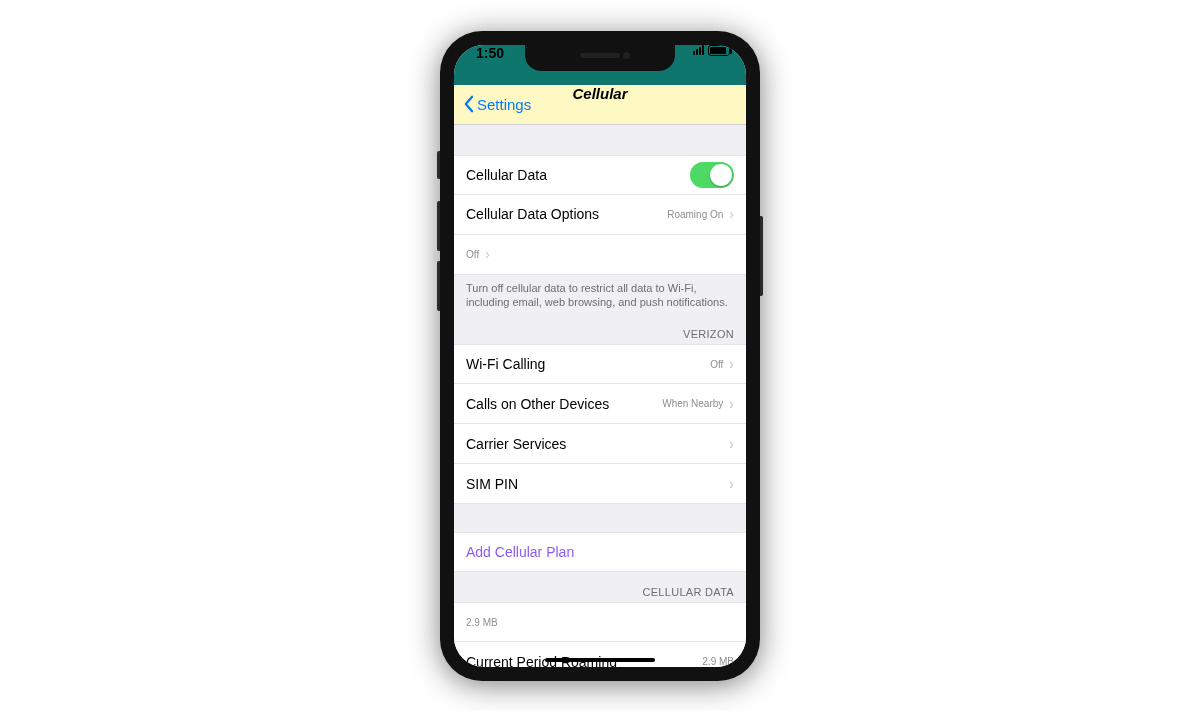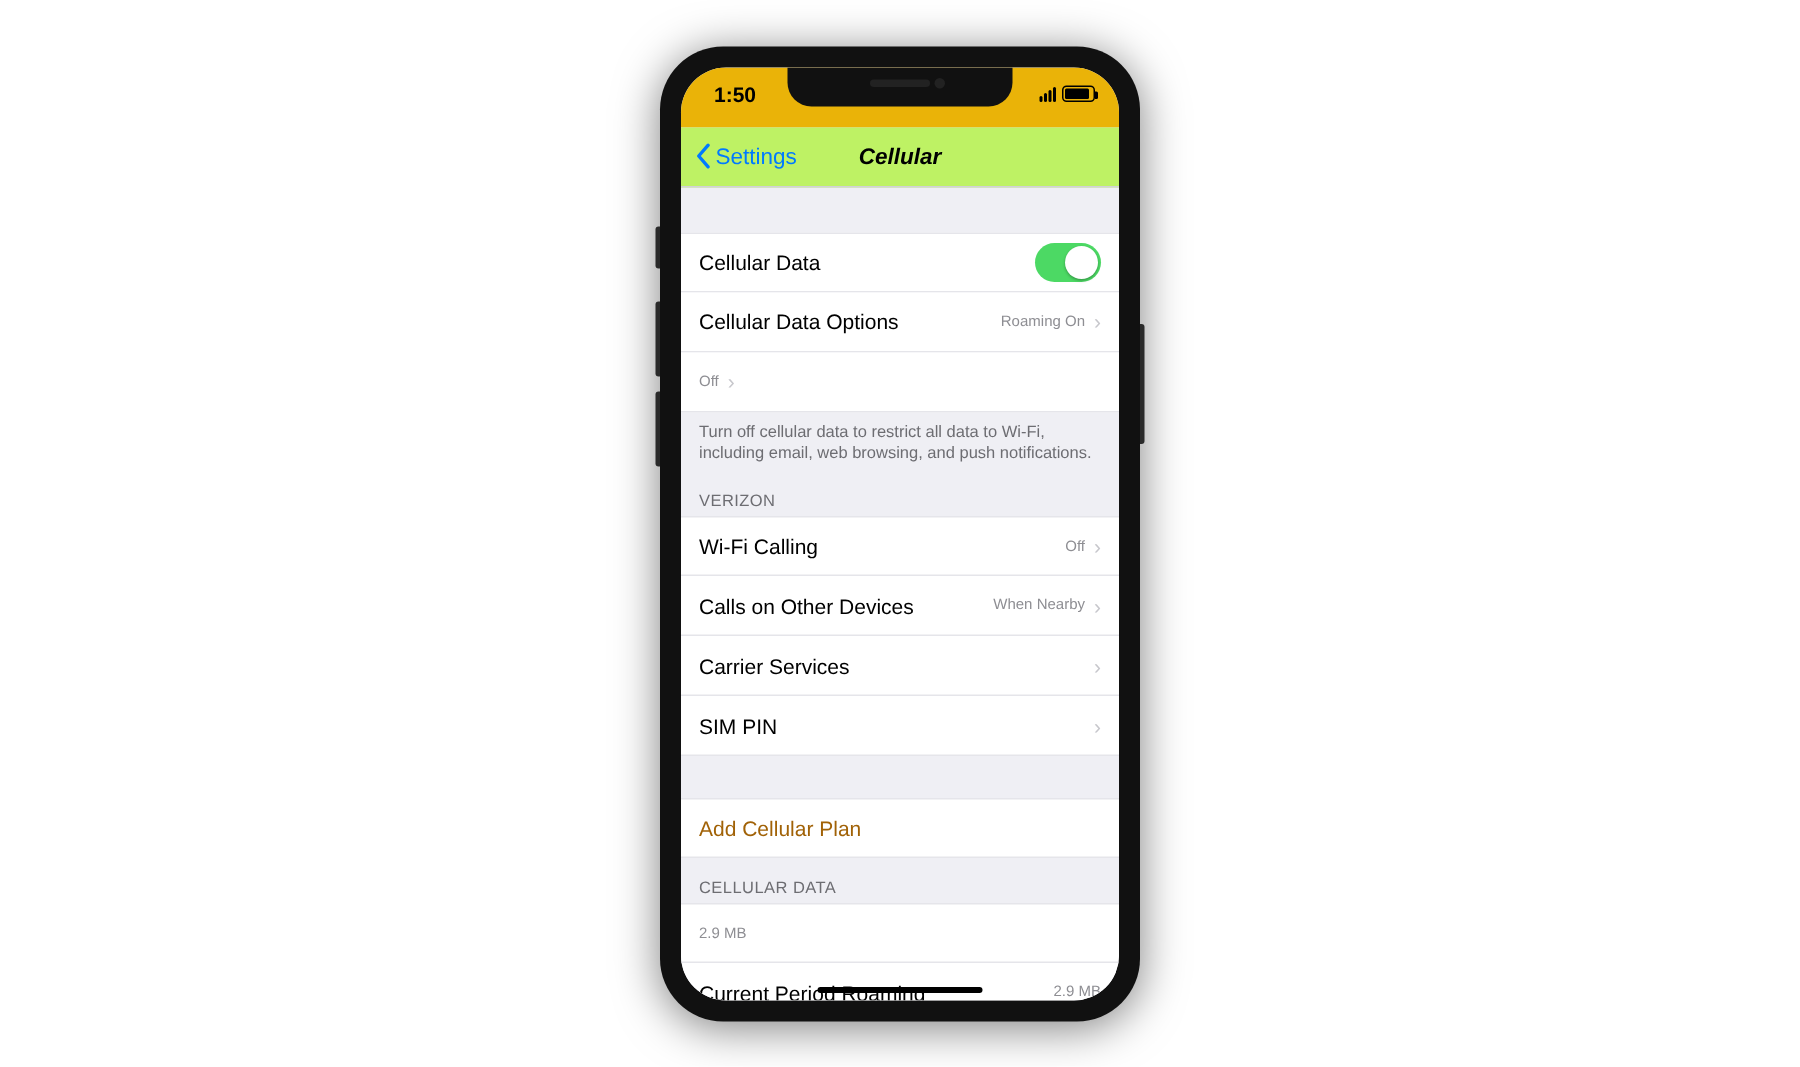--- a/index.html
+++ b/index.html
@@ -57,41 +57,40 @@
     content:"";
     position:absolute;
     top:7px; left:98px;
     width:7px; height:7px;
     background:#222;
     border-radius:50%;
   }
   .status-bar {
     height:40px;
     display:flex;
-    align-items:center;
+    align-items:flex-start;
     padding: 0 16px 4px 22px;
     font-size:14px;
     font-weight:600;
-    background:#eab308;
+    background:#0f766e;
   }
   .status-left { flex: 0 0 60px; }
   .status-right { flex:1; display:flex; justify-content:flex-end; align-items:center; gap:4px; }
   .signal-icon { display:inline-flex; align-items:flex-end; gap:1px; }
   .signal-icon span{ width:2px; background:#000; border-radius:1px; display:block; }
   .signal-icon span:nth-child(1){height:4px;} .signal-icon span:nth-child(2){height:6px;}
   .signal-icon span:nth-child(3){height:8px;} .signal-icon span:nth-child(4){height:10px;}
   .battery { width:22px; height:11px; border:1px solid #000; border-radius:3px; position:relative; }
   .battery::after{content:"";position:absolute;right:-3px;top:3px;width:2px;height:5px;background:#000;border-radius:0 1px 1px 0;}
   .battery .fill{position:absolute;left:1px;top:1px;bottom:1px;width:80%;background:#000;border-radius:1px;}
   .nav-bar {
     height:40px;
-    background:#bef264;
+    background:#fef9c3;
     border-bottom:1px solid #d1d1d6;
     display:flex;
-    align-items:center;
     position:relative;
     padding: 0 8px;
   }
   .back {
     display:flex; align-items:center;
     color:#007aff;
     font-size:15px;
     gap:2px;
   }
   .back svg{width:13px;height:18px;}
@@ -135,20 +134,21 @@
     padding:6px 12px 4px;
     font-size:11px;
     color:#6d6d72;
     line-height:1.35;
   }
   .header-text{
     padding:14px 12px 4px;
     font-size:11px;
     color:#6d6d72;
     letter-spacing:.3px;
+    text-align:right;
   }
   .link-row { color:#007aff; }
   .home-indicator{
     position:absolute;bottom:5px;left:50%;transform:translateX(-50%);
     width:110px;height:4px;background:#000;border-radius:3px;z-index:40;
   }
 </style>
 </head>
 <body>
 
@@ -220,21 +220,21 @@
         <span class="chev">›</span>
       </div>
       <div class="row">
         <span class="label">SIM PIN</span>
         <span class="chev">›</span>
       </div>
 
       <div style="height:28px"></div>
 
       <div class="row link-row" style="border-top:1px solid #e5e5ea">
-        <span class="label" style="color:#a16207">Add Cellular Plan</span>
+        <span class="label" style="color:#8b5cf6">Add Cellular Plan</span>
       </div>
 
       <div class="header-text">CELLULAR DATA</div>
 
       <div class="row" style="border-top:1px solid #e5e5ea">
         <span class="value">2.9 MB</span>
       </div>
       <div class="row">
         <span class="label">Current Period Roaming</span>
         <span class="value">2.9 MB</span>

